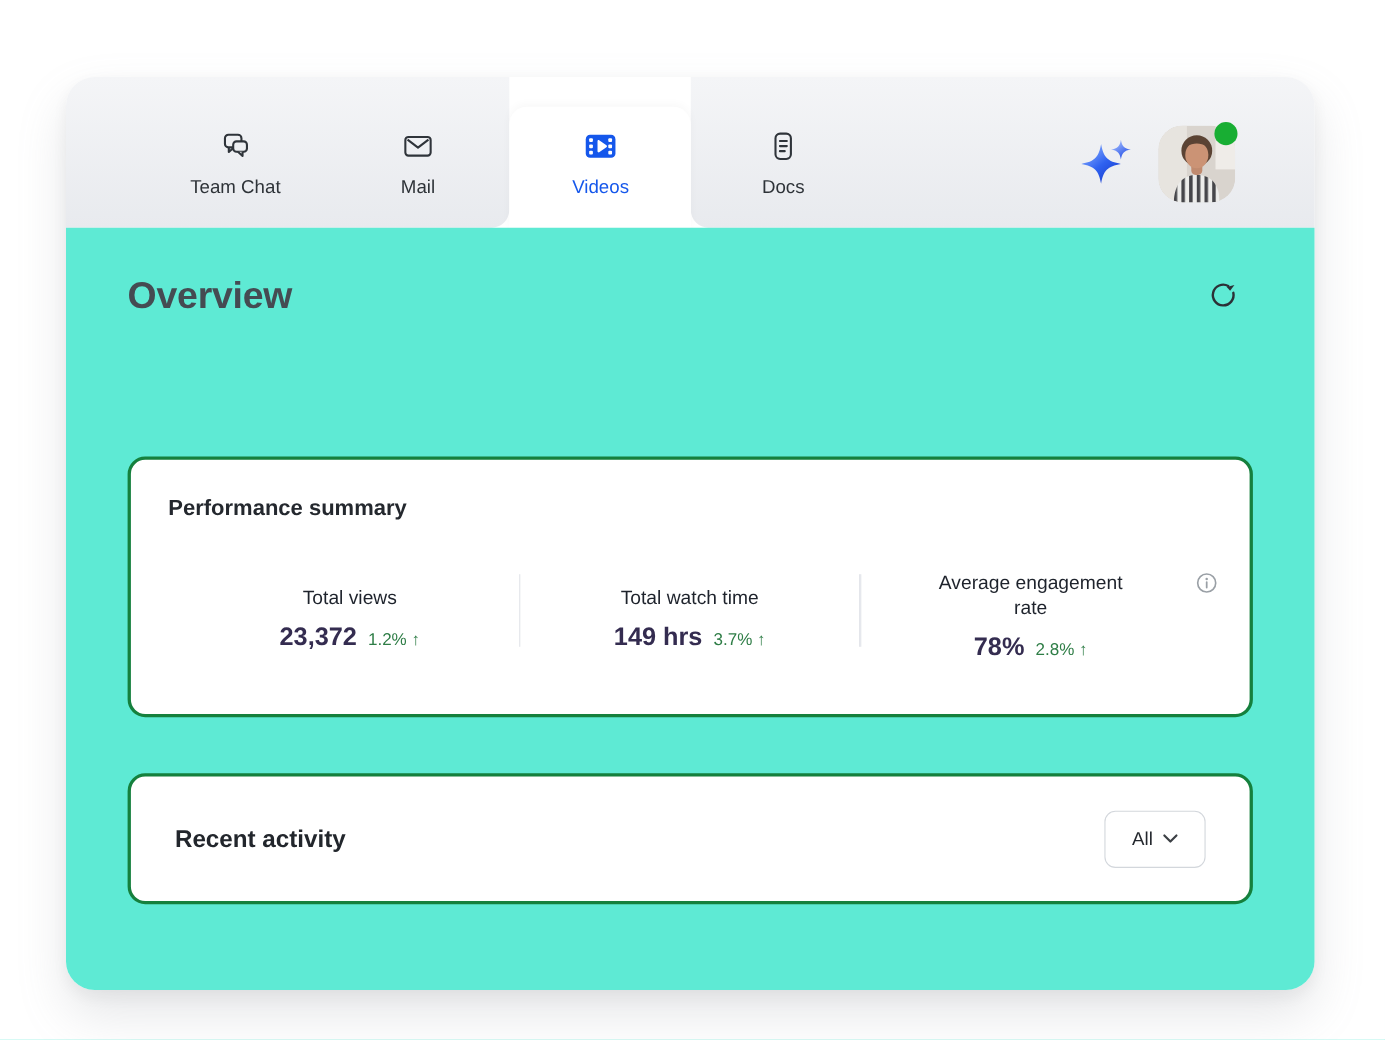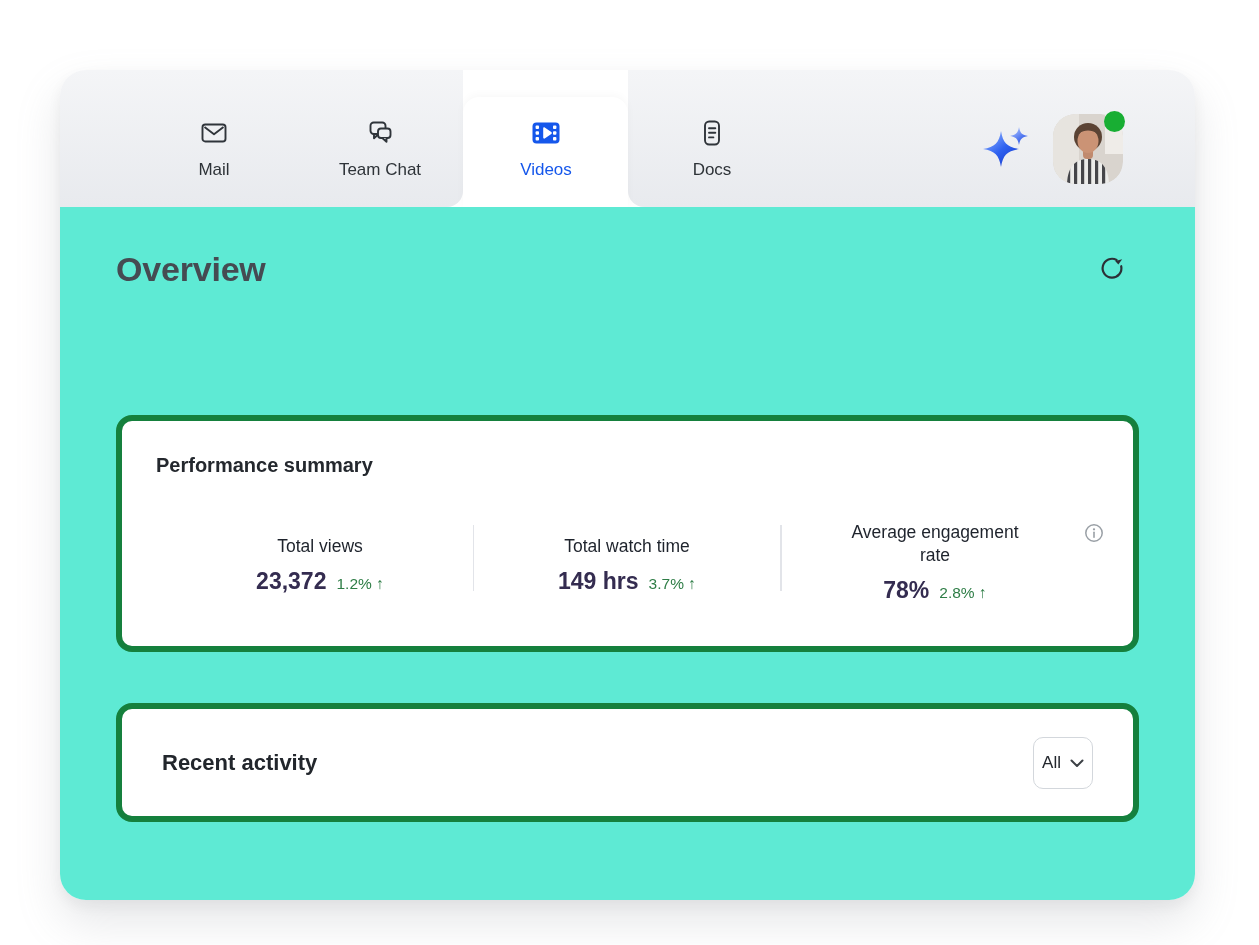--- a/index.html
+++ b/index.html
@@ -42,21 +42,21 @@
 
   
   .content { position: absolute; left: 0; top: 137px; right: 0; bottom: 0; background: #5eead4;
     border-radius: 0 0 26px 26px; }
   .page-title { position: absolute; left: 56px; top: 43px; font-size: 34px; font-weight: 700;
     color: #454b52; letter-spacing: -0.2px; }
   .refresh-btn { position: absolute; right: 66px; top: 46px; width: 34px; height: 34px;
     display: flex; align-items: center; justify-content: center; cursor: pointer; }
 
   .card { position: absolute; left: 56px; width: 1023px; background: #fff;
-    border: 6px solid #15803d; border-radius: 16px; }
+    border: 3px solid #15803d; border-radius: 16px; }
   .perf-card { top: 208px; height: 237px; }
   .card-title { position: absolute; left: 34px; top: 33px; font-size: 20px; font-weight: 600;
     color: #24282e; }
 
   .metrics-row { position: absolute; left: 45px; right: 45px; top: 100px; display: flex;
     align-items: flex-start; }
   .metric { flex: 1; display: flex; flex-direction: column; align-items: center; position: relative; }
   .metric.pad { padding-top: 14px; }
   .metric-label { font-size: 17.5px; color: #1e232c; line-height: 1.3; text-align: center; }
   .metric-label.wrap { max-width: 175px; }
@@ -65,56 +65,56 @@
   .metric-delta { font-size: 15.5px; font-weight: 500; }
   .metric-delta.up { color: #2e7d46; }
   .metric-delta.down { color: #d9325b; }
   .v-divider { width: 1px; height: 66px; background: #e2e4e9; margin-top: 4px; }
   .info-btn { position: absolute; right: -16px; top: 2px; width: 20px; height: 20px; cursor: pointer; }
 
   .recent-card { top: 496px; height: 119px; }
   .recent-title { position: absolute; left: 40px; top: 50%; transform: translateY(-50%);
     font-size: 22px; font-weight: 700; color: #22262c; }
   .filter-btn { position: absolute; right: 40px; top: 50%; transform: translateY(-50%);
-    height: 52px; padding: 0 8px; display: flex; align-items: center; gap: 9px;
+    height: 52px; padding: 0 24px; display: flex; align-items: center; gap: 9px;
     border: 1px solid #d3d7dc; border-radius: 10px; background: #fff; cursor: pointer; }
   .filter-label { font-size: 17px; color: #23272d; }
 </style>
 </head>
 <body>
 
 <div class="app-window">
 
   <div class="navbar">
     <div class="nav-bg nav-bg-left"></div>
     <div class="nav-bg nav-bg-right"></div>
     <div class="active-tab-bg"></div>
 
     <div class="tabs-row">
 
       <div class="tab">
         <span class="tab-icon">
           <svg width="30" height="30" viewBox="0 0 30 30" fill="none">
-            <rect x="3.5" y="6.5" width="23" height="17" rx="2.8" stroke="#2f343a" stroke-width="1.9"></rect>
-            <path d="M5.5 9 L15 16.2 L24.5 9" stroke="#2f343a" stroke-width="1.9" fill="none" stroke-linejoin="round"></path>
-          </svg>
-        </span>
-        <span class="tab-label">Mail</span>
-      </div>
-
-      <div class="tab">
-        <span class="tab-icon">
-          <svg width="30" height="30" viewBox="0 0 30 30" fill="none">
             <rect x="5.5" y="4.5" width="15" height="11.5" rx="3.2" stroke="#2f343a" stroke-width="1.9"></rect>
             <path d="M9 16 v4.2 l4.6 -4.2" stroke="#2f343a" stroke-width="1.9" fill="none" stroke-linejoin="round"></path>
             <rect x="13" y="10.5" width="12.5" height="9.5" rx="3" fill="#edeff2" stroke="#2f343a" stroke-width="1.9"></rect>
             <path d="M21.5 20 v3.8 l-4.2 -3.8" stroke="#2f343a" stroke-width="1.9" fill="#edeff2" stroke-linejoin="round"></path>
           </svg>
         </span>
         <span class="tab-label">Team Chat</span>
+      </div>
+
+      <div class="tab">
+        <span class="tab-icon">
+          <svg width="30" height="30" viewBox="0 0 30 30" fill="none">
+            <rect x="3.5" y="6.5" width="23" height="17" rx="2.8" stroke="#2f343a" stroke-width="1.9"></rect>
+            <path d="M5.5 9 L15 16.2 L24.5 9" stroke="#2f343a" stroke-width="1.9" fill="none" stroke-linejoin="round"></path>
+          </svg>
+        </span>
+        <span class="tab-label">Mail</span>
       </div>
 
       <div class="tab active">
         <span class="tab-icon">
           <svg width="30" height="30" viewBox="0 0 30 30" fill="none">
             <rect x="1.5" y="4.5" width="27" height="21" rx="4" fill="#1557eb"></rect>
             <rect x="4.6" y="7.6" width="3.4" height="3.4" rx="0.9" fill="#fff"></rect>
             <rect x="4.6" y="13.3" width="3.4" height="3.4" rx="0.9" fill="#fff"></rect>
             <rect x="4.6" y="19" width="3.4" height="3.4" rx="0.9" fill="#fff"></rect>
             <rect x="22" y="7.6" width="3.4" height="3.4" rx="0.9" fill="#fff"></rect>

